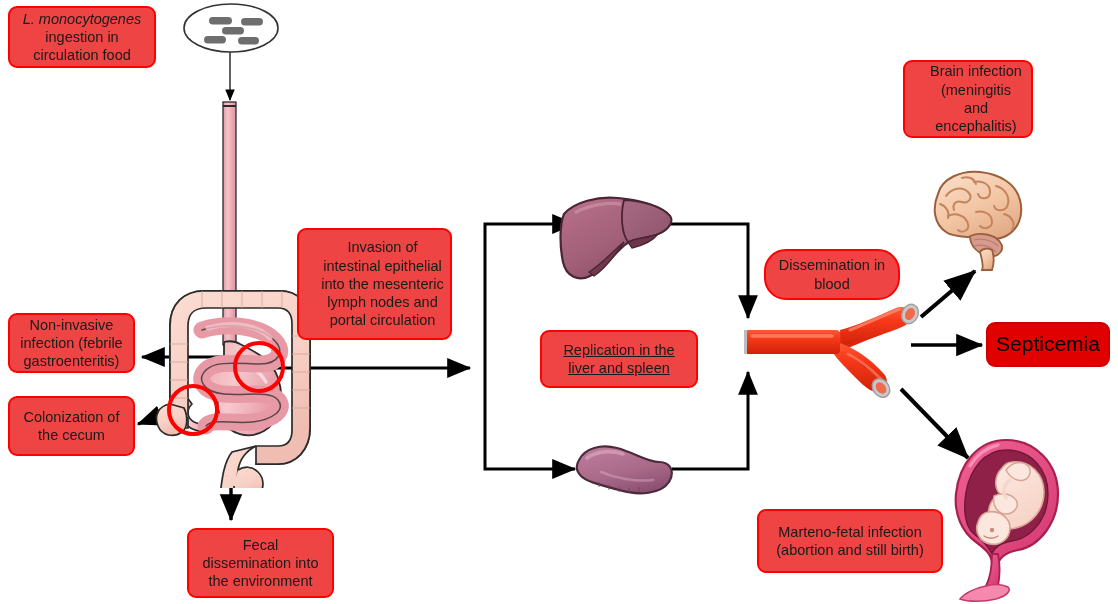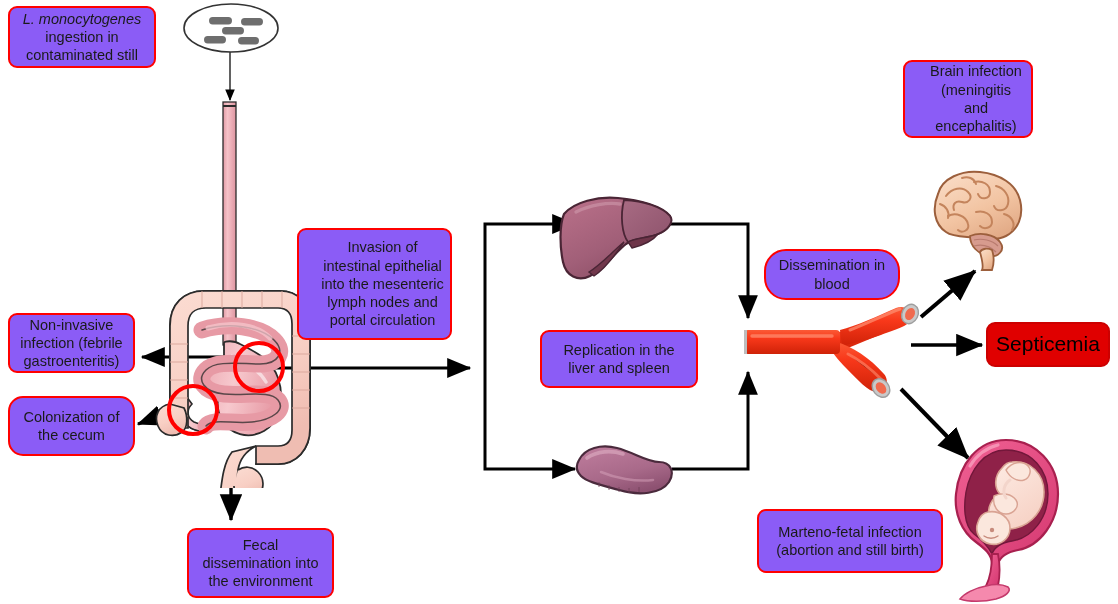--- a/index.html
+++ b/index.html
@@ -1,21 +1,21 @@
 <!DOCTYPE html>
 <html><head>
 <meta charset="utf-8">
 <style>
   html,body{margin:0;padding:0;background:#ffffff;}
   body{width:1118px;height:604px;position:relative;overflow:hidden;
        font-family:"Liberation Sans","DejaVu Sans",sans-serif;}
   #stage{position:absolute;left:0;top:0;width:1118px;height:604px;}
 
   .box{position:absolute;box-sizing:border-box;border:2px solid #ff0000;
-       border-radius:9px;background:#8b5cf6;display:flex;align-items:center;
+       border-radius:9px;background:#ef4444;display:flex;align-items:center;
        justify-content:center;text-align:center;color:#1a1a1a;
        font-size:14.5px;line-height:1.26;padding:4px 6px;}
   .box.filled{background:#e00000;border-color:#cc0000;color:#000000;font-size:21px;}
   .box span{display:block;width:100%;white-space:pre-line;}
   .ital{font-style:italic;}
 
   svg.layer{position:absolute;left:0;top:0;width:1118px;height:604px;
             pointer-events:none;overflow:visible;}
   .art{position:absolute;}
 </style>
@@ -304,49 +304,49 @@
     <path d="M42,118 C42,130 40,142 36,150 L48,150
              C50,140 50,128 48,118 Z" fill="url(#gUt)" stroke="#a8204f" stroke-width="1.8"></path>
     <path d="M36,150 C24,152 14,158 10,163 C18,166 34,166 46,163
              C56,160 62,155 58,151 C52,148 44,148 36,150 Z" fill="#f589ad" stroke="#c43a6c" stroke-width="1.6"></path>
 
     <path d="M20,30 C26,20 36,12 48,9" fill="none" stroke="#fba9c5" stroke-width="3.2" stroke-linecap="round" opacity="0.7"></path>
   </svg>
 
   <div class="box" style="left:8px;top:6px;width:148px;height:62px;">
     <span><i class="ital">L. monocytogenes</i><br><span>ingestion in
-contaminated still</span></span>
+circulation food</span></span>
   </div>
 
   <div class="box" style="left:297px;top:228px;width:155px;height:112px;padding-left:22px;">
     <span>Invasion of
 intestinal epithelial
 into the mesenteric
 lymph nodes and
 portal circulation</span>
   </div>
 
   <div class="box" style="left:8px;top:313px;width:127px;height:60px;">
     <span>Non-invasive
 infection (febrile
 gastroenteritis)</span>
   </div>
 
-  <div class="box" style="left:8px;top:396px;width:127px;height:60px;border-radius:15px;">
+  <div class="box" style="left:8px;top:396px;width:127px;height:60px;">
     <span>Colonization of
 the cecum</span>
   </div>
 
   <div class="box" style="left:158px;top:528px;width:147px;height:70px;margin-left:29px;">
     <span>Fecal
 dissemination into
 the environment</span>
   </div>
 
-  <div class="box" style="left:540px;top:330px;width:158px;height:58px;">
+  <div class="box" style="left:540px;top:330px;width:158px;height:58px;text-decoration:underline;">
     <span>Replication in the
 liver and spleen</span>
   </div>
 
   <div class="box" style="left:764px;top:249px;width:136px;height:51px;border-radius:22px;">
     <span>Dissemination in
 blood</span>
   </div>
 
   <div class="box" style="left:903px;top:60px;width:130px;height:78px;padding-left:22px;">

